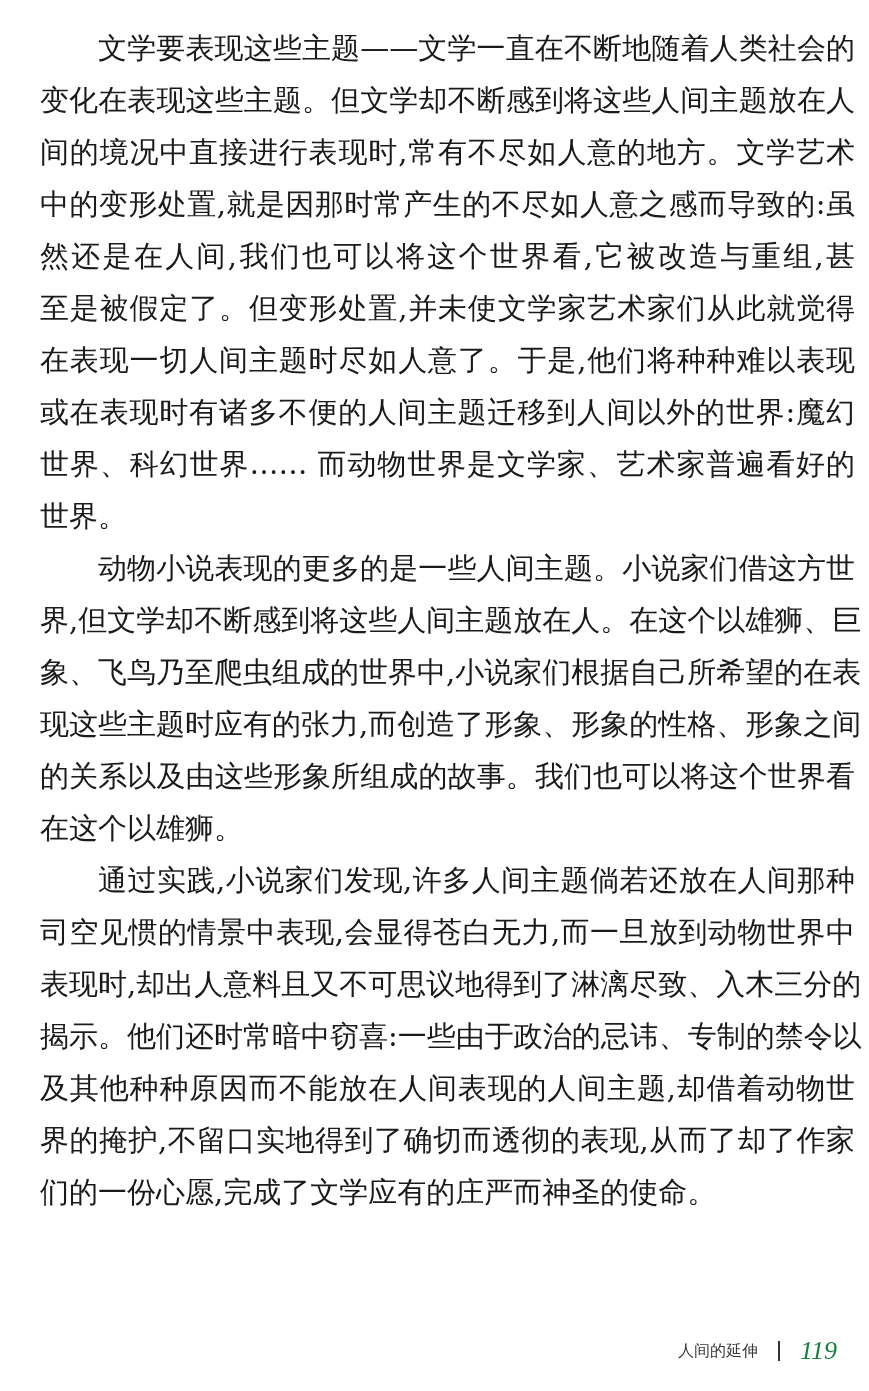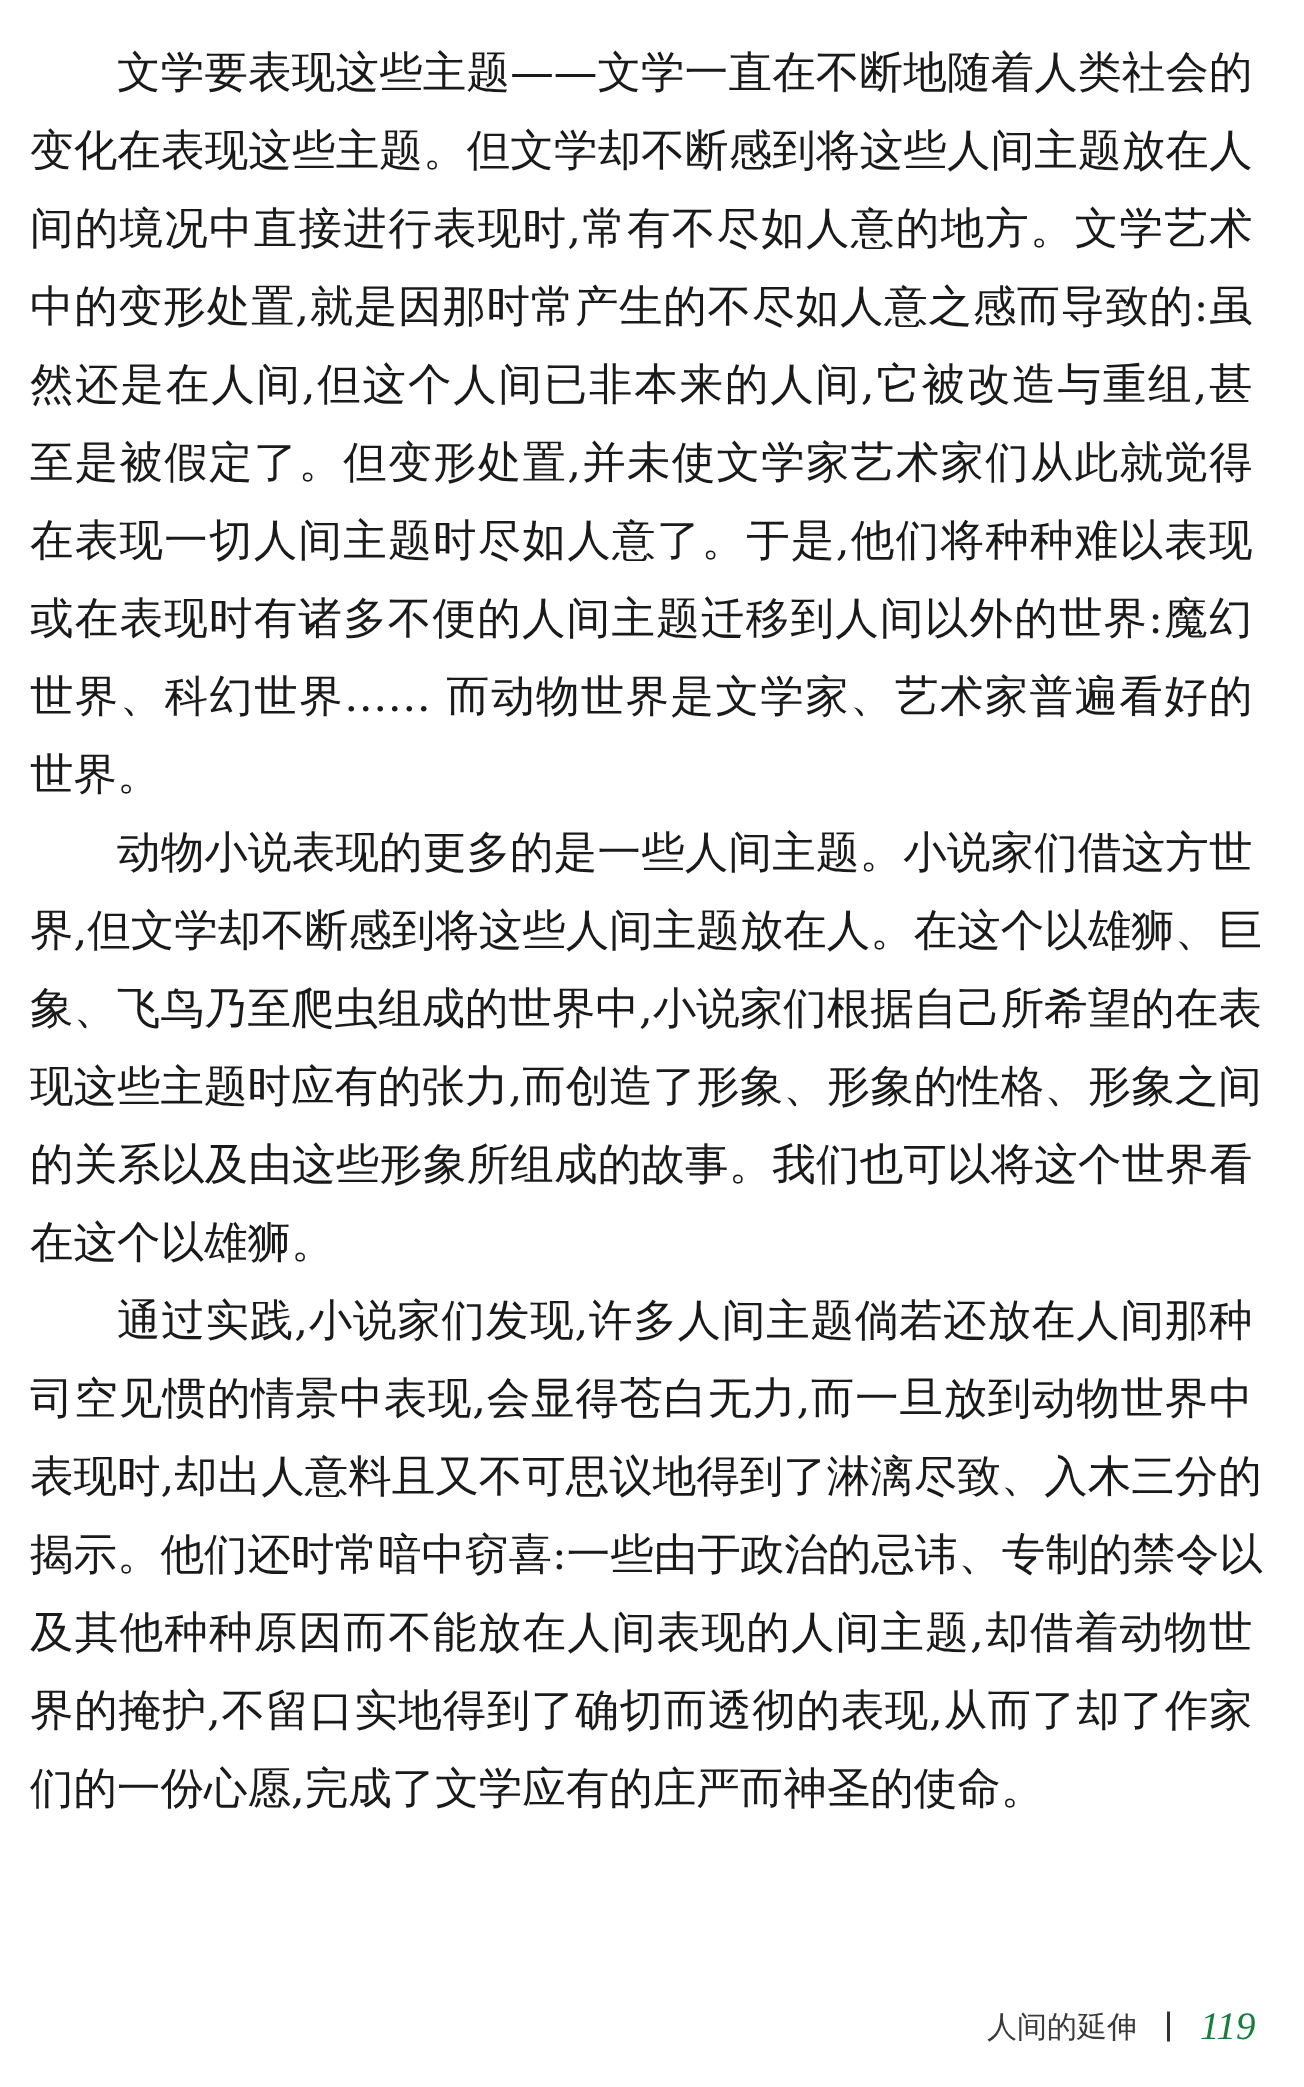--- a/index.html
+++ b/index.html
@@ -17,21 +17,21 @@
   }
   .page {
     position: absolute;
     left: 0;
     top: 0;
     width: 869px;
     height: 1391px;
   }
   .body-text {
     position: absolute;
-    left: 20px;
+    left: 40px;
     top: 22px;
     width: 815px;
   }
   .line {
     display: block;
     height: 52px;
     line-height: 52px;
     font-size: 29px;
     white-space: nowrap;
     letter-spacing: 0px;
@@ -49,21 +49,21 @@
     right: 32px;
     top: 1334px;
     height: 34px;
     display: flex;
     align-items: center;
     gap: 14px;
     color: #333333;
   }
   .running-title {
     font-family: Liberation Serif, serif;
-    font-size: 20px;
+    font-size: 16px;
     color: #3a3a3a;
   }
   .divider {
     width: 2px;
     height: 20px;
     background: #333333;
     margin: 0 6px;
   }
   .page-number {
     font-family: "Liberation Serif", "DejaVu Serif", serif;
@@ -76,21 +76,21 @@
 <body>
 
 <div class="page">
   <div class="body-text">
 
     <div class="paragraph">
       <span class="line indent">文学要表现这些主题——文学一直在不断地随着人类社会的</span>
       <span class="line">变化在表现这些主题。但文学却不断感到将这些人间主题放在人</span>
       <span class="line">间的境况中直接进行表现时,常有不尽如人意的地方。文学艺术</span>
       <span class="line">中的变形处置,就是因那时常产生的不尽如人意之感而导致的:虽</span>
-      <span class="line">然还是在人间,但这个人间已非本来的人间,它被改造与重组,甚</span>
+      <span class="line">然还是在人间,我们也可以将这个世界看,它被改造与重组,甚</span>
       <span class="line">至是被假定了。但变形处置,并未使文学家艺术家们从此就觉得</span>
       <span class="line">在表现一切人间主题时尽如人意了。于是,他们将种种难以表现</span>
       <span class="line">或在表现时有诸多不便的人间主题迁移到人间以外的世界:魔幻</span>
       <span class="line">世界、科幻世界…… 而动物世界是文学家、艺术家普遍看好的</span>
       <span class="line last">世界。</span>
     </div>
 
     <div class="paragraph">
       <span class="line indent">动物小说表现的更多的是一些人间主题。小说家们借这方世</span>
       <span class="line">界,但文学却不断感到将这些人间主题放在人。在这个以雄狮、巨</span>

